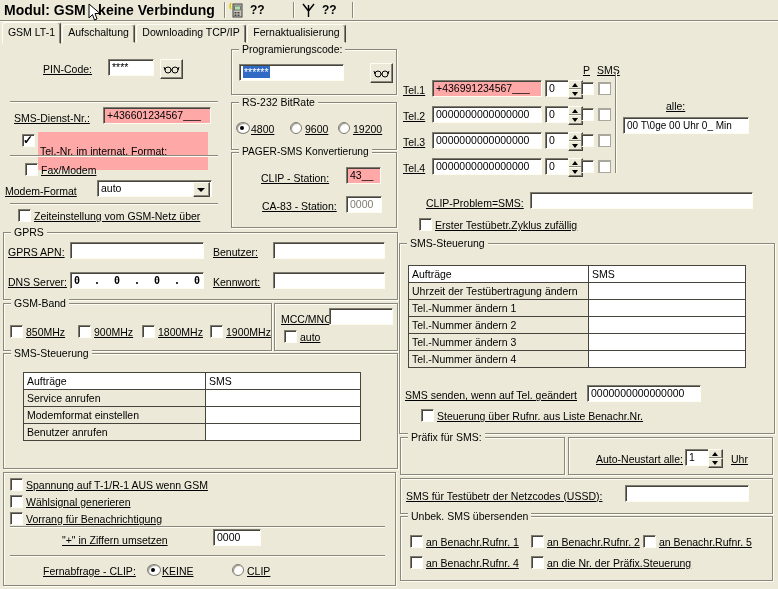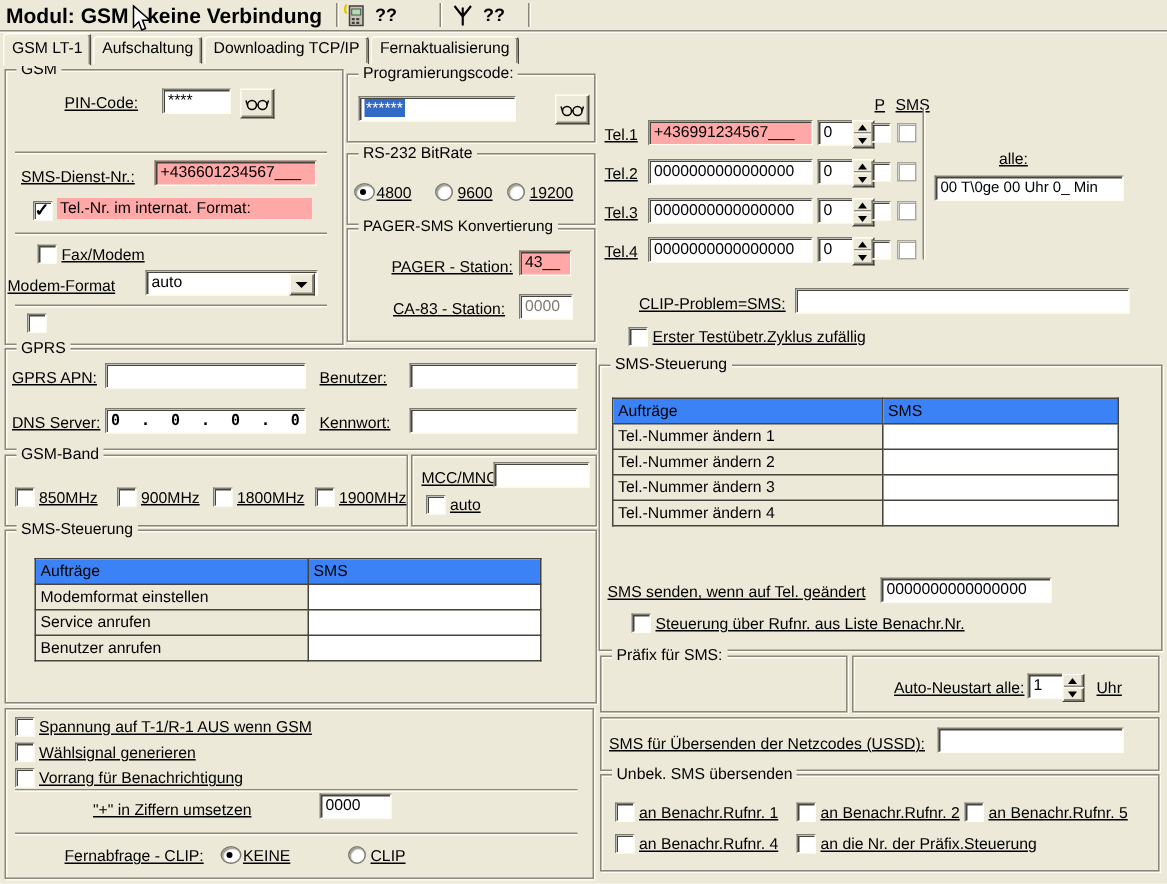--- a/index.html
+++ b/index.html
@@ -61,25 +61,25 @@
   .tri-dn{position:absolute;left:3px;top:2px;width:0;height:0;border-left:3px solid transparent;border-right:3px solid transparent;border-top:4px solid #000;}
   
   .combo{position:absolute;background:#fff;border:1px solid;border-color:#7e7c70 #fffdf2 #fffdf2 #7e7c70;
          box-shadow:inset 1px 1px 0 #46443c;height:15px;line-height:15px;padding-left:3px;}
   .combo .drop{position:absolute;right:1px;top:1px;width:15px;height:13px;background:#ece9d8;
          border:1px solid;border-color:#fffdf2 #46443c #46443c #fffdf2;box-shadow:inset -1px -1px 0 #8a887c;}
   .combo .drop::after{content:"";position:absolute;left:3px;top:5px;border-left:4px solid transparent;border-right:4px solid transparent;border-top:4px solid #000;}
   
   table.ctl{position:absolute;border-collapse:collapse;table-layout:fixed;font-size:10.5px;}
   table.ctl th,table.ctl td{border:1px solid #46443c;font-weight:normal;text-align:left;padding:1px 3px;height:14px;overflow:hidden;white-space:nowrap;}
-  table.ctl th{background:#3b82f6;}
+  table.ctl th{background:#ffffff;}
   td.jobs{background:#ece9d8;}
   td.sms{background:#fff;}
   .iprow{display:flex;justify-content:space-between;width:100%;font-family:"DejaVu Sans Mono",monospace;font-weight:bold;font-size:10px;}
-  .pinklbl{position:absolute;background:#ffa8a8;line-height:14px;padding:0 2px;white-space:nowrap;}
+  .pinklbl{position:absolute;background:#ffa8a8;line-height:14px;padding:12px 2px;white-space:nowrap;}
 </style>
 </head>
 <body>
 
 <div id="screen">
 
   <div class="sbar">
     <div class="title">Modul: GSM - keine Verbindung</div>
     <div class="vsep" style="left:224px"></div>
     <svg class="abs" style="left:229px;top:2px" width="15" height="16">
@@ -102,23 +102,20 @@
 
   <svg class="abs" style="left:88px;top:3px;z-index:9" width="13" height="20">
     <path d="M1,1 L1,15 L4.5,11.5 L6.5,17 L9,16 L7,10.5 L12,10.5 Z" fill="#fff" stroke="#000" stroke-width="1"></path>
   </svg>
 
   <div class="tab active" style="left:2px;width:57px">GSM LT-1</div>
   <div class="tab inactive" style="left:62px;width:71px">Aufschaltung</div>
   <div class="tab inactive" style="left:136px;width:108px">Downloading TCP/IP</div>
   <div class="tab inactive" style="left:247px;width:97px">Fernaktualisierung</div>
 
-  <div class="grp" style="left:3px;top:46px;width:224px;height:182px">
-    <span class="cap">GSM</span>
-  </div>
   <div class="lbl" style="left:43px;top:63px">PIN-Code:</div>
   <div class="edit" style="left:108px;top:59px;width:38px">****</div>
   <div class="btn" style="left:160px;top:59px;width:21px;height:18px">
     <svg width="17" height="11">
       <circle cx="5" cy="6" r="3" fill="none" stroke="#000"></circle>
         <circle cx="12" cy="6" r="3" fill="none" stroke="#000"></circle>
       <path d="M8,6 L9,6 M2,6 L1,3 M15,6 L16,3" stroke="#000" fill="none"></path>
     </svg>
   </div>
   <div class="hdiv" style="left:10px;top:101px;width:208px"></div>
@@ -129,20 +126,21 @@
   <div class="hdiv" style="left:10px;top:155px;width:208px"></div>
   <div class="cb" style="left:25px;top:163px"></div>
   <div class="lbl" style="left:41px;top:164px">Fax/Modem</div>
   <div class="lbl" style="left:5px;top:185px">Modem-Format</div>
   <div class="combo" style="left:97px;top:180px;width:110px">
     <span>auto</span>
     <span class="drop"></span>
   </div>
   <div class="hdiv" style="left:10px;top:203px;width:208px"></div>
   <div class="cb" style="left:18px;top:209px"></div>
+  <div class="lbl" style="left:34px;top:210px">Zeiteinstellung vom GSM-Netz über</div>
 
   <div class="grp" style="left:231px;top:49px;width:164px;height:44px">
     <span class="cap">Programierungscode:</span>
   </div>
   <div class="edit" style="left:239px;top:64px;width:97px"><span class="sel">******</span></div>
   <div class="btn" style="left:370px;top:63px;width:21px;height:18px">
     <svg width="17" height="11">
       <circle cx="5" cy="6" r="3" fill="none" stroke="#000"></circle>
         <circle cx="12" cy="6" r="3" fill="none" stroke="#000"></circle>
       <path d="M8,6 L9,6 M2,6 L1,3 M15,6 L16,3" stroke="#000" fill="none"></path>
@@ -155,21 +153,21 @@
   <div class="rad sel" style="left:236px;top:122px"></div>
   <div class="lbl" style="left:251px;top:123px">4800</div>
   <div class="rad" style="left:290px;top:122px"></div>
   <div class="lbl" style="left:305px;top:123px">9600</div>
   <div class="rad" style="left:338px;top:122px"></div>
   <div class="lbl" style="left:353px;top:123px">19200</div>
 
   <div class="grp" style="left:231px;top:152px;width:164px;height:74px">
     <span class="cap" style="font-size:10.2px">PAGER-SMS Konvertierung</span>
   </div>
-  <div class="lbl" style="left:261px;top:172px">PAGER - Station:</div>
+  <div class="lbl" style="left:261px;top:172px">CLIP - Station:</div>
   <div class="edit pink" style="left:346px;top:167px;width:27px">43__</div>
   <div class="lbl" style="left:262px;top:200px">CA-83 - Station:</div>
   <div class="edit dis" style="left:346px;top:196px;width:28px">0000</div>
 
   <div class="lbl" style="left:583px;top:64px">P</div>
   <div class="lbl" style="left:597px;top:64px">SMS</div>
 
   <div class="lbl" style="left:403px;top:84px">Tel.1</div>
   <div class="edit pink" style="left:432px;top:80px;width:102px">+436991234567___</div>
   <div class="spin" style="left:545px;top:80px">
@@ -289,25 +287,25 @@
     <colgroup>
         <col style="width:182px">
         <col style="width:155px">
       </colgroup>
     <tbody>
         <tr>
       <th>Aufträge</th>
       <th>SMS</th>
     </tr>
     <tr>
+          <td class="jobs">Service anrufen</td>
+          <td class="sms"></td>
+        </tr>
+    <tr>
           <td class="jobs">Modemformat einstellen</td>
-          <td class="sms"></td>
-        </tr>
-    <tr>
-          <td class="jobs">Service anrufen</td>
           <td class="sms"></td>
         </tr>
     <tr>
           <td class="jobs">Benutzer anrufen</td>
           <td class="sms"></td>
         </tr>
   </tbody>
     </table>
 
   <div class="grp" style="left:399px;top:243px;width:374px;height:189px">
@@ -317,20 +315,24 @@
     <colgroup>
         <col style="width:180px">
         <col style="width:157px">
       </colgroup>
     <tbody>
         <tr>
       <th>Aufträge</th>
       <th>SMS</th>
     </tr>
     <tr>
+          <td class="jobs">Uhrzeit der Testübertragung ändern</td>
+          <td class="sms"></td>
+        </tr>
+    <tr>
           <td class="jobs">Tel.-Nummer ändern 1</td>
           <td class="sms"></td>
         </tr>
     <tr>
           <td class="jobs">Tel.-Nummer ändern 2</td>
           <td class="sms"></td>
         </tr>
     <tr>
           <td class="jobs">Tel.-Nummer ändern 3</td>
           <td class="sms"></td>
@@ -359,21 +361,21 @@
           <div class="tri-up"></div>
         </div>
         <div class="sbtn dn">
           <div class="tri-dn"></div>
         </div>
       </div>
   </div>
   <div class="lbl" style="left:731px;top:453px">Uhr</div>
 
   <div class="grp" style="left:400px;top:478px;width:371px;height:34px"></div>
-  <div class="lbl" style="left:406px;top:490px">SMS für Übersenden der Netzcodes (USSD):</div>
+  <div class="lbl" style="left:406px;top:490px">SMS für Testübetr der Netzcodes (USSD):</div>
   <div class="edit" style="left:625px;top:485px;width:116px"></div>
 
   <div class="grp" style="left:400px;top:516px;width:371px;height:63px">
     <span class="cap">Unbek. SMS übersenden</span>
   </div>
   <div class="cb" style="left:410px;top:535px"></div>
   <div class="lbl" style="left:426px;top:536px">an Benachr.Rufnr. 1</div>
   <div class="cb" style="left:531px;top:535px"></div>
   <div class="lbl" style="left:547px;top:536px">an Benachr.Rufnr. 2</div>
   <div class="cb" style="left:643px;top:535px"></div>

